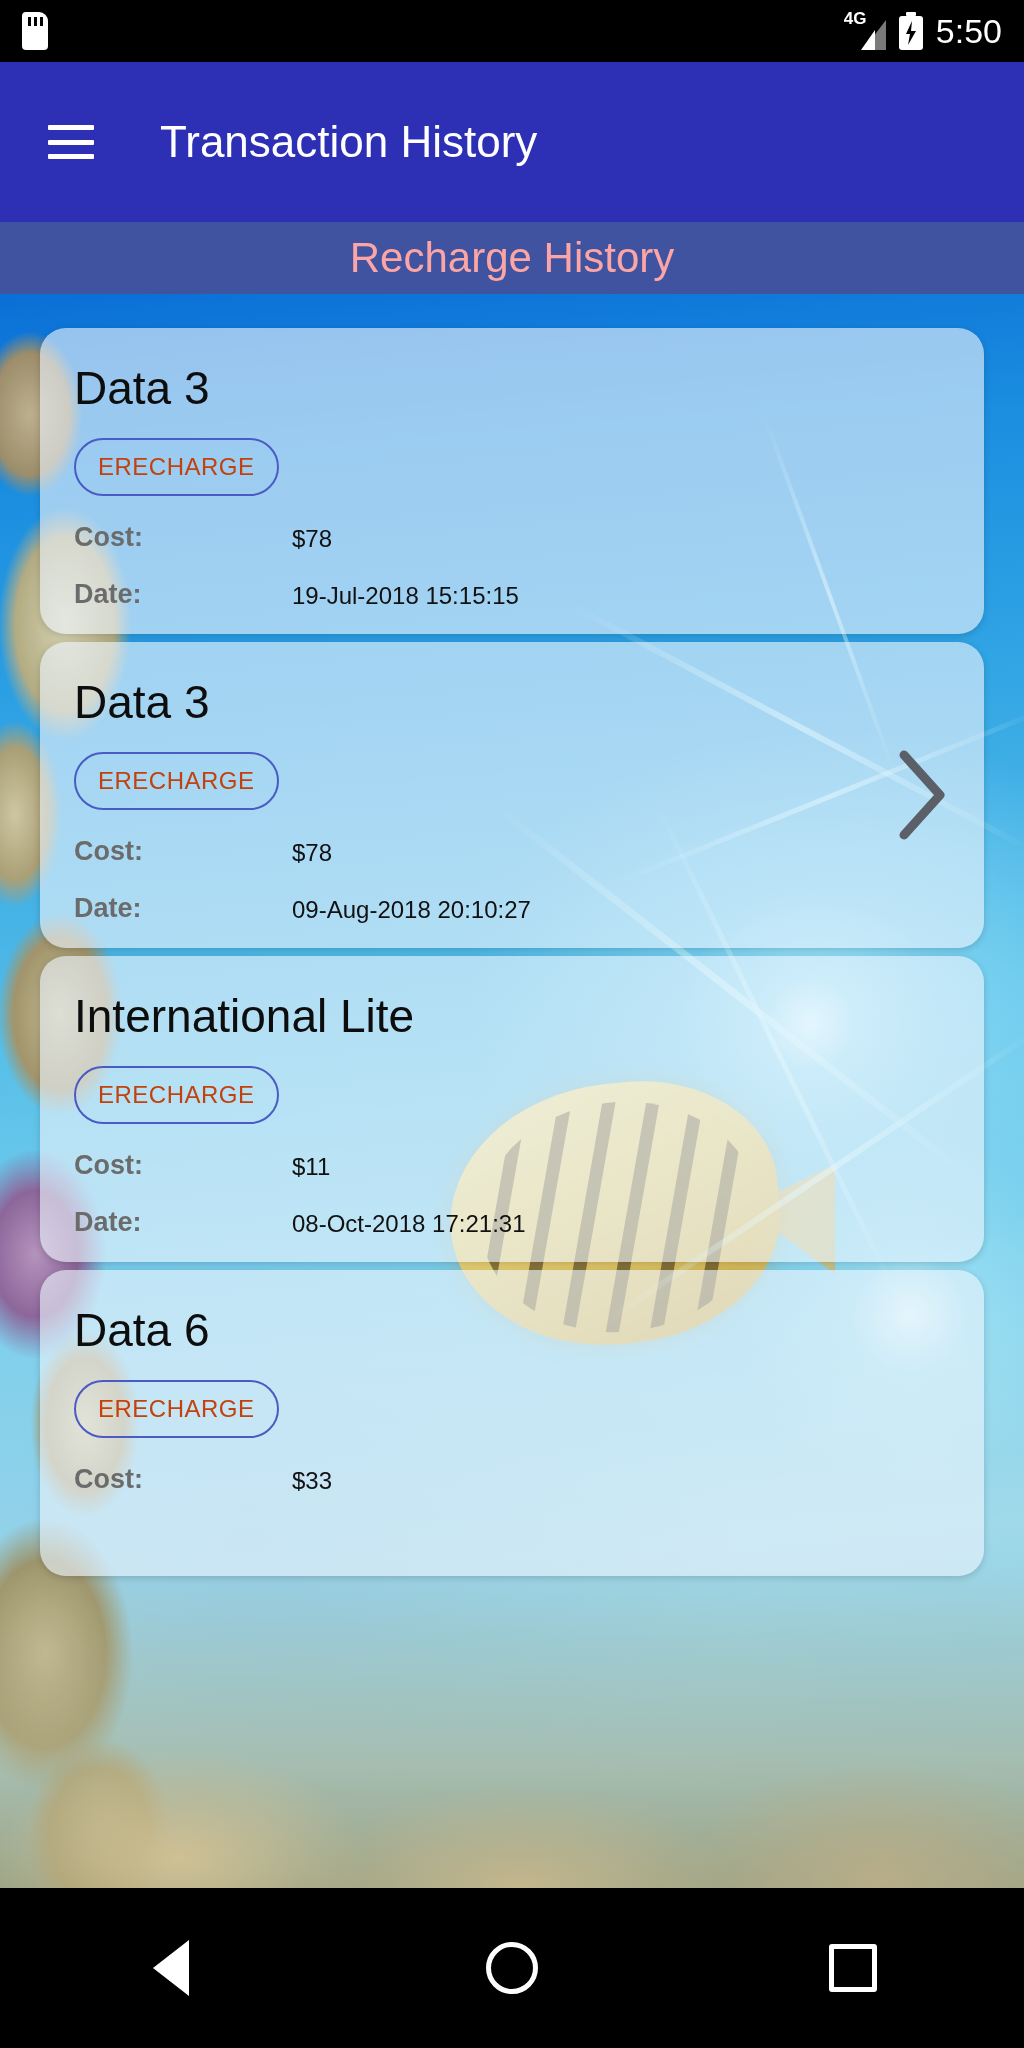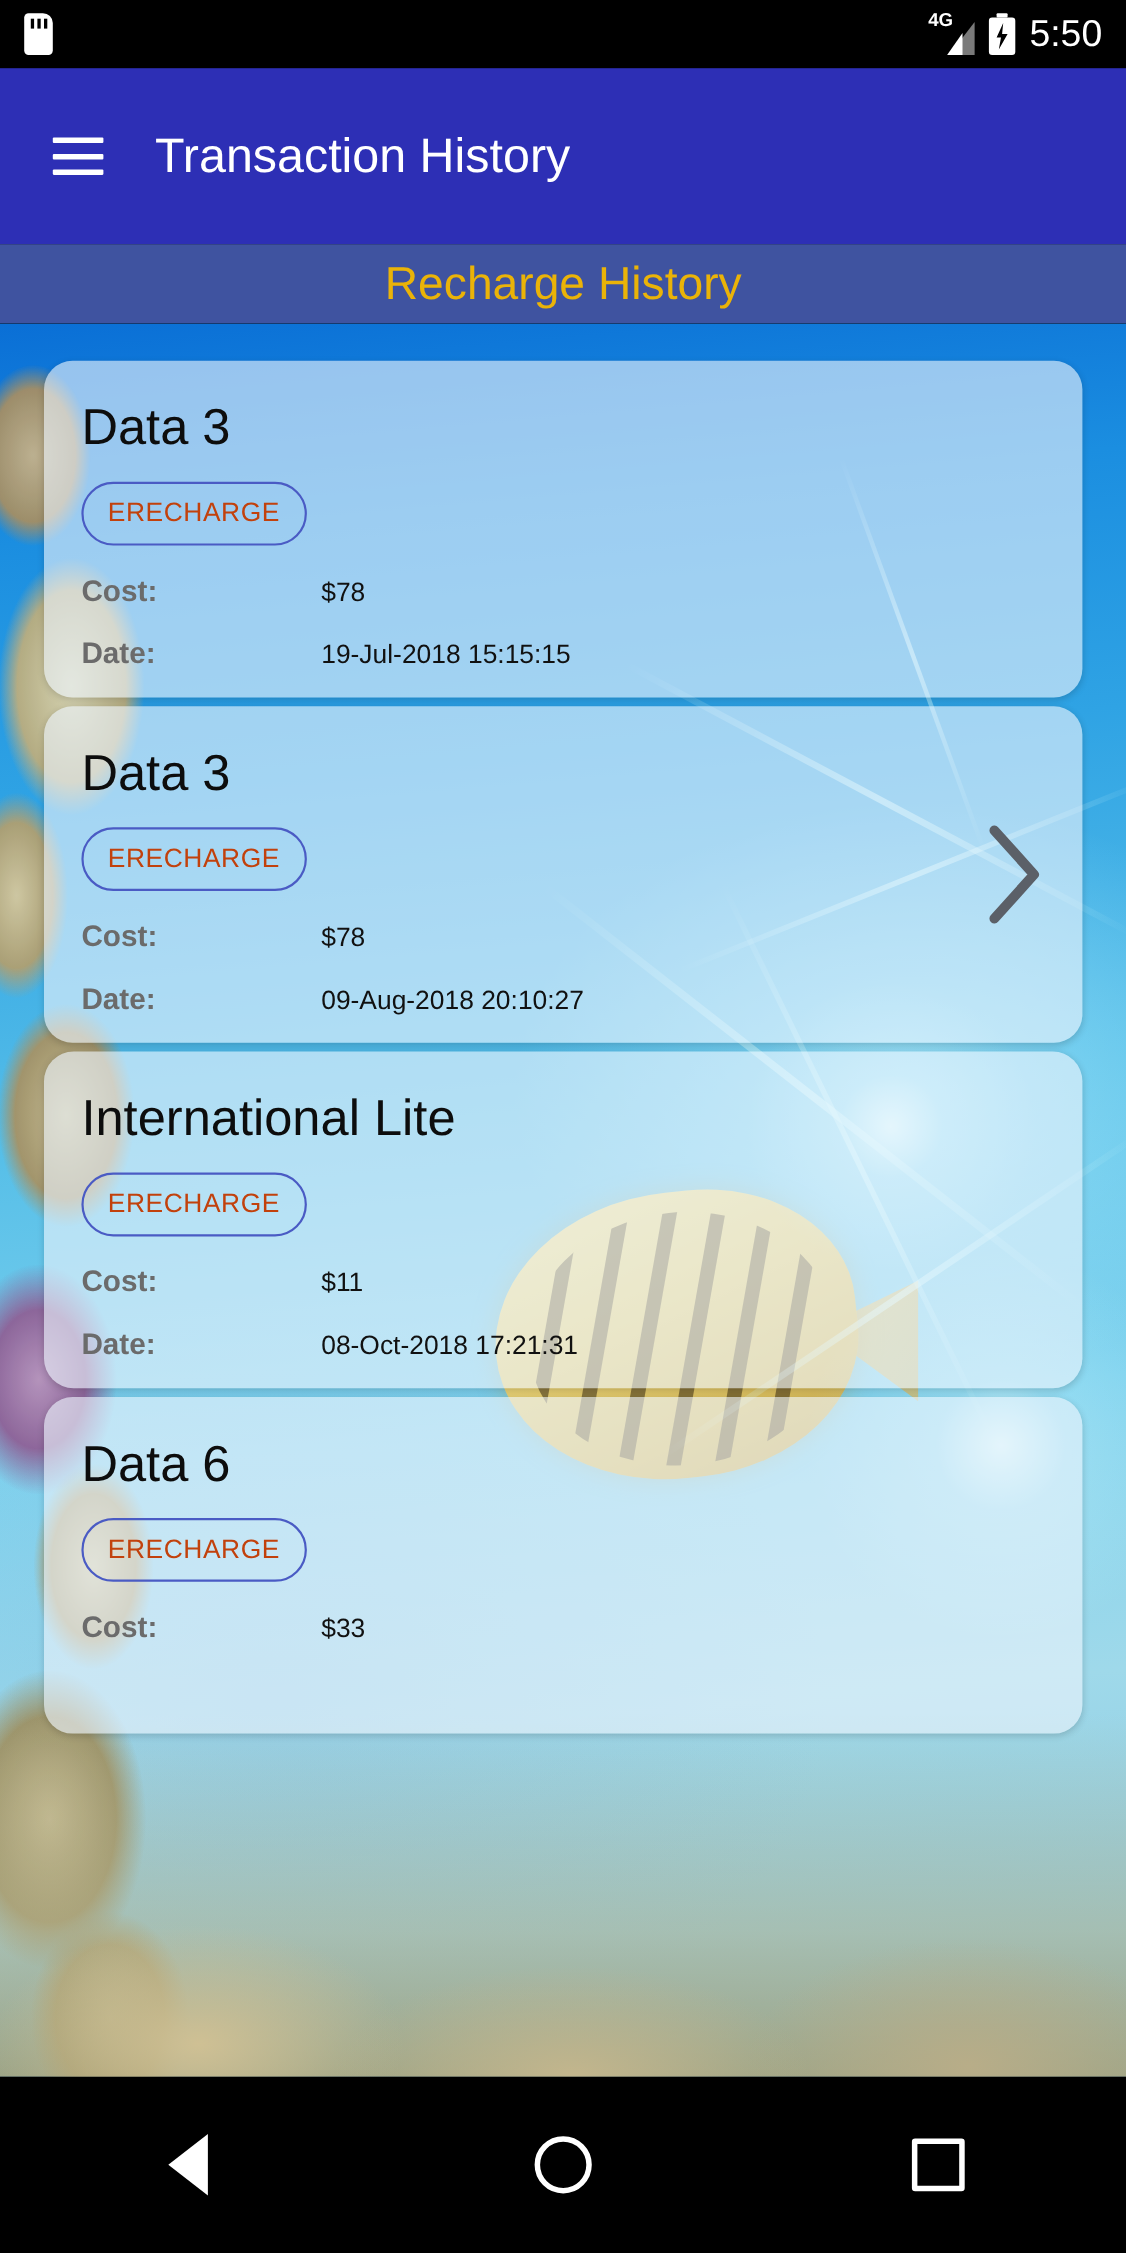--- a/index.html
+++ b/index.html
@@ -30,28 +30,28 @@
   .batt-body { position:absolute; top:4px; left:0; width:24px; height:34px; background:#fff; border-radius:3px; }
   .bolt-svg { position:absolute; top:8px; left:5px; }
 
   
   .appbar {
     position:absolute; top:62px; left:0; width:1024px; height:160px;
     background:#2D2FB5; display:flex; align-items:center;
   }
   .hamburger { width:46px; height:34px; margin-left:48px; display:flex; flex-direction:column; justify-content:space-between; cursor:pointer; }
   .hamburger i { display:block; height:5px; background:#fff; border-radius:1px; width:100%; }
-  .appbar-title { color:#fff; font-size:44px; margin-left:47px; font-family:"Liberation Sans", sans-serif; }
+  .appbar-title { color:#fff; font-size:44px; margin-left:66px; font-family:"Liberation Sans", sans-serif; }
 
   
   .subheader {
     position:absolute; top:222px; left:0; width:1024px; height:72px;
     background:#3F53A0; display:flex; align-items:center; justify-content:center;
   }
-  .subheader-title { color:#eab308; font-size:42px; }
+  .subheader-title { color:#fca5a5; font-size:42px; }
 
   
   .content {
     position:absolute; top:294px; left:0; width:1024px; height:1594px;
     overflow:hidden;
   }
   .reef-bg { position:absolute; inset:0; overflow:hidden; }
   
   .water {
     position:absolute; inset:0;
@@ -243,21 +243,21 @@
         </div>
         <div class="row">
           <div class="row-label">Date:</div>
           <div class="row-value">09-Aug-2018 20:10:27</div>
         </div>
         <svg class="chevron" viewBox="0 0 54 96">
           <polyline points="10,8 46,48 10,88" fill="none" stroke="#5b6068" stroke-width="9" stroke-linecap="round" stroke-linejoin="round"></polyline>
         </svg>
       </div>
 
-      <div class="card" style="top:662px;height:306px;border-radius:27px;">
+      <div class="card" style="top:662px;height:306px;">
         <div class="card-title">International Lite</div>
         <div class="chip">ERECHARGE</div>
         <div class="row">
           <div class="row-label">Cost:</div>
           <div class="row-value">$11</div>
         </div>
         <div class="row">
           <div class="row-label">Date:</div>
           <div class="row-value">08-Oct-2018 17:21:31</div>
         </div>

